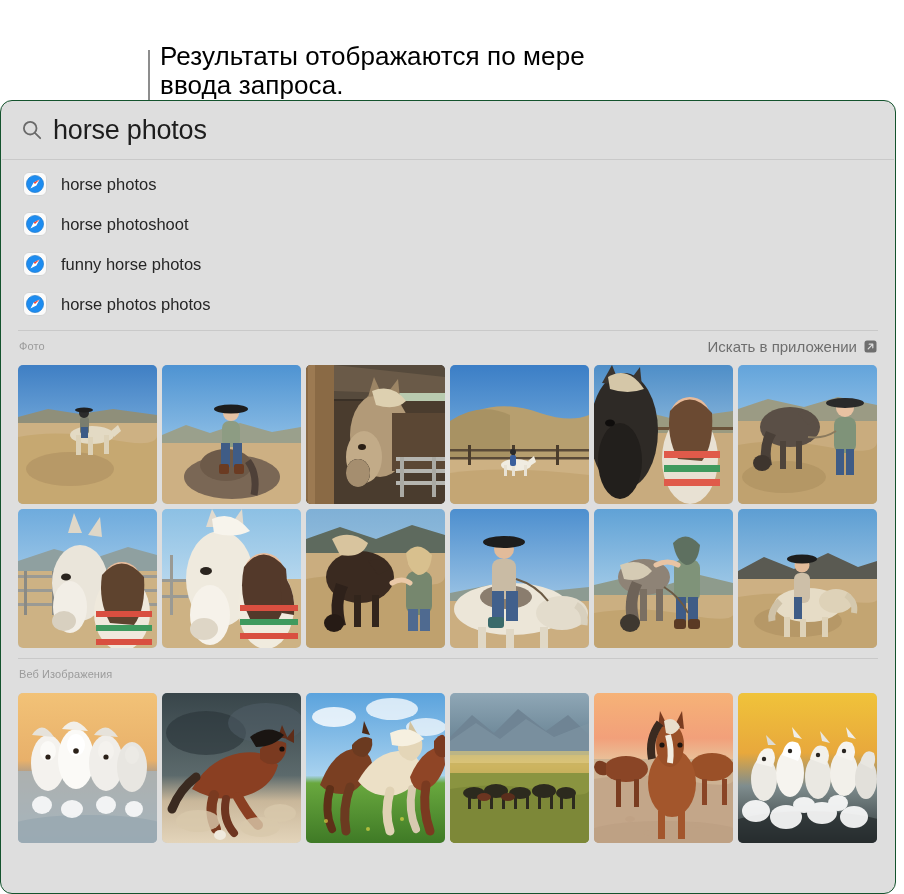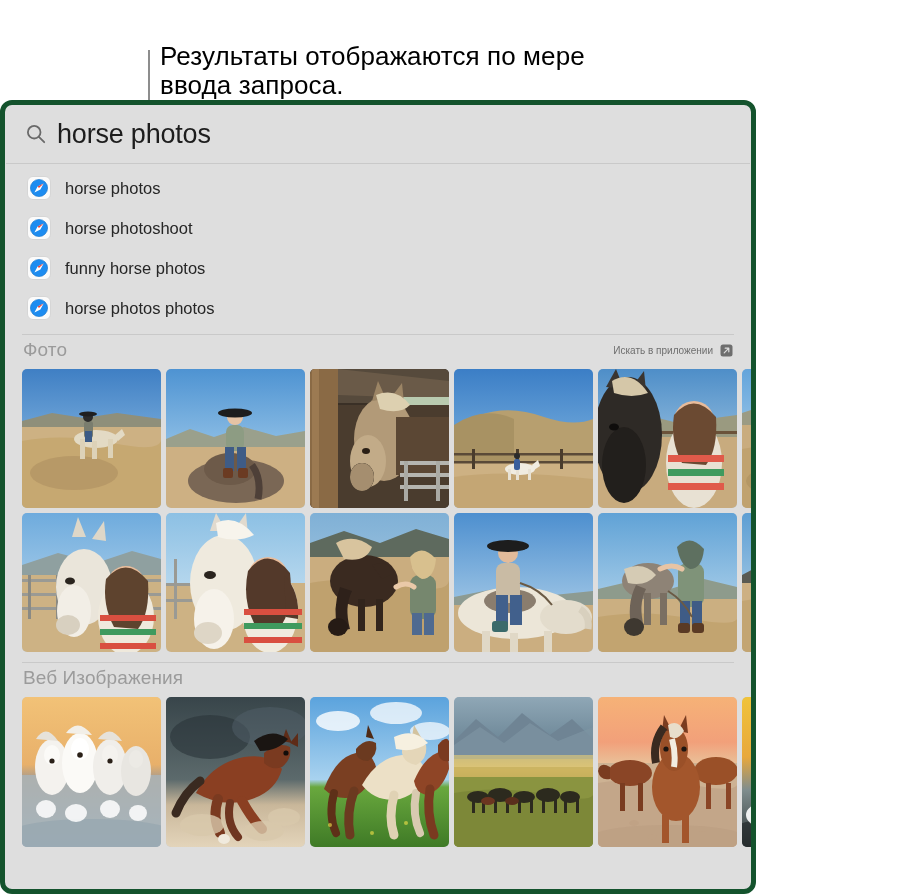--- a/index.html
+++ b/index.html
@@ -41,24 +41,24 @@
     width: 2px;
     height: 55px;
     background: #8d8d8d;
   }
 
   
   .panel {
     position: absolute;
     left: 0px;
     top: 100px;
-    width: 756px;
+    width: 896px;
     height: 794px;
     background: #dedede;
-    border: 5px solid #14532d;
+    border: 1px solid #14532d;
     border-top-left-radius: 12px;
     border-top-right-radius: 12px;
     border-bottom-left-radius: 12px;
     border-bottom-right-radius: 12px;
     box-sizing: border-box;
     overflow: hidden;
   }
 
   
   .searchbar {
@@ -120,31 +120,31 @@
   }
   .section-head {
     height: 30px;
     display: flex;
     align-items: center;
     justify-content: space-between;
     padding: 0 18px;
     box-sizing: border-box;
   }
   .section-title {
-    font-size: 19px;
+    font-size: 11px;
     color: #9b9b9b;
     letter-spacing: 0.1px;
   }
   .section-action {
     display: flex;
     align-items: center;
     gap: 7px;
   }
   .section-action-label {
-    font-size: 10px;
+    font-size: 15px;
     color: #6e6e6e;
     white-space: nowrap;
   }
   .open-app-icon {
     width: 13px;
     height: 13px;
     display: block;
   }
 
   

